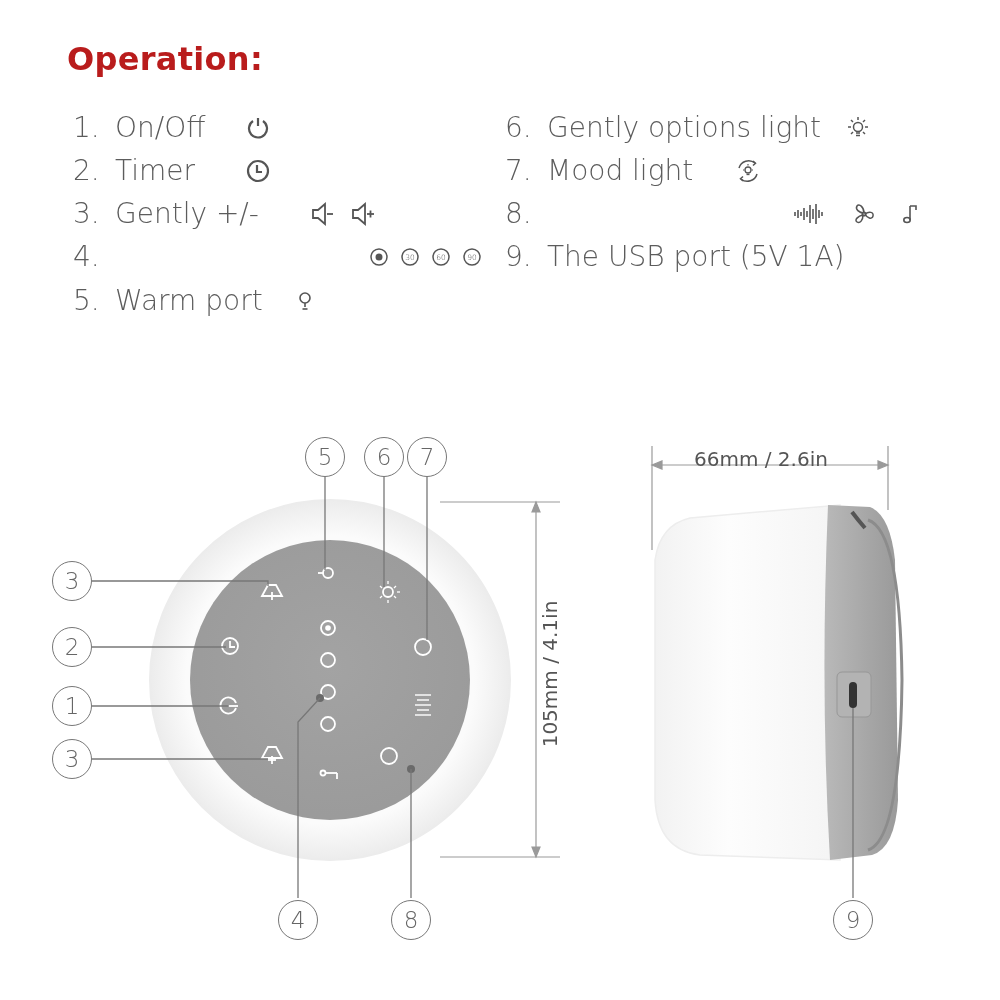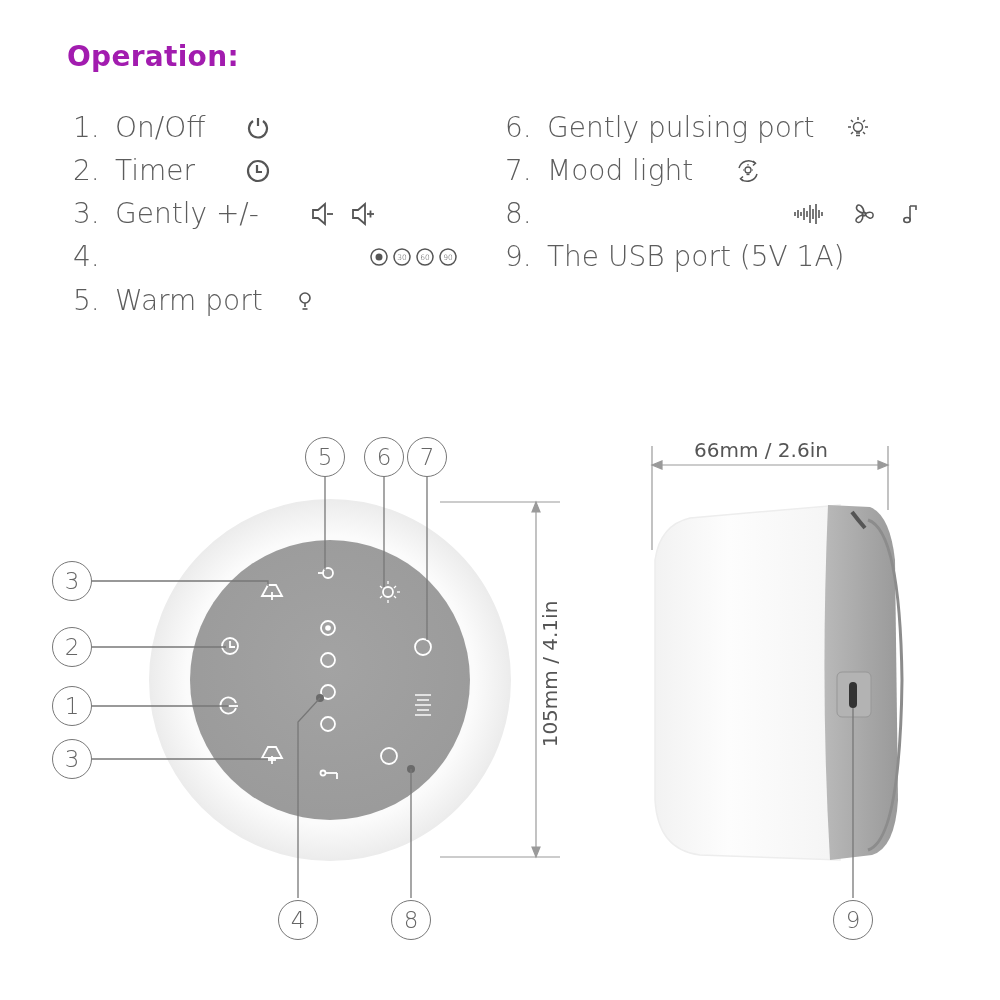--- a/index.html
+++ b/index.html
@@ -1,18 +1,18 @@
 <!DOCTYPE html>
 <html><head>
 <meta charset="utf-8">
 <style>
   html, body { margin:0; padding:0; background:#ffffff; }
   body { width:1000px; height:1000px; position:relative; overflow:hidden;
          font-family:"DejaVu Sans", sans-serif; color:#585858; }
-  .title { position:absolute; left:67px; top:40px; font-size:28px; font-weight:bold; color:#a21caf; letter-spacing:0.3px; }
+  .title { position:absolute; left:67px; top:40px; font-size:32px; font-weight:bold; color:#b91c1c; letter-spacing:0.3px; }
   .item { position:absolute; font-size:28px; color:#5c5c5c; white-space:nowrap; font-weight:300; height:36px; line-height:36px; }
   .item .num { position:absolute; left:0; width:60px; }
   .item .lbl { position:absolute; left:42px; }
   .icons { position:absolute; top:0; height:36px; display:flex; align-items:center; gap:10px; }
   .ico { display:inline-block; width:26px; height:26px; }
   .ico svg { width:100%; height:100%; display:block; }
   .callout { position:absolute; width:40px; height:40px; border:1.3px solid #777; border-radius:50%;
              background:#fff; box-sizing:border-box; text-align:center; line-height:38px;
              font-size:23px; color:#666; font-weight:300; }
   .dim-label { position:absolute; font-size:20px; color:#555; }
@@ -61,21 +61,21 @@
       <svg viewBox="0 0 26 26">
           <path d="M4 9 H9 L16 3 V23 L9 17 H4 Z" fill="none" stroke="#555" stroke-width="1.8"></path>
           <line x1="18" y1="13" x2="25" y2="13" stroke="#555" stroke-width="1.8"></line>
           <line x1="21.5" y1="9.5" x2="21.5" y2="16.5" stroke="#555" stroke-width="1.8"></line>
         </svg>
     </span>
   </span>
 </div>
 <div class="item" style="left:73px; top:239px; width:420px;">
   <span class="num">4.</span>
-  <span class="icons" style="left:296px; gap:3px;">
+  <span class="icons" style="left:296px; gap:11px;">
     <span class="ico" style="width:20px;height:20px;">
       <svg viewBox="0 0 20 20">
           <circle cx="10" cy="10" r="8" fill="none" stroke="#555" stroke-width="1.5"></circle>
           <circle cx="10" cy="10" r="3.5" fill="#555"></circle>
         </svg>
     </span>
     <span class="ico" style="width:20px;height:20px;">
       <svg viewBox="0 0 20 20">
           <circle cx="10" cy="10" r="8" fill="none" stroke="#555" stroke-width="1.5"></circle>
           <text x="10" y="13" font-size="7.5" text-anchor="middle" fill="#555" font-family="DejaVu Sans, sans-serif">30</text>
@@ -104,21 +104,21 @@
           <circle cx="10" cy="8" r="5" fill="none" stroke="#555" stroke-width="1.6"></circle>
           <line x1="10" y1="13" x2="10" y2="17" stroke="#555" stroke-width="1.6"></line>
           <line x1="7.5" y1="19" x2="12.5" y2="19" stroke="#555" stroke-width="1.6"></line>
         </svg>
     </span>
   </span>
 </div>
 
 <div class="item" style="left:505px; top:110px; width:420px;">
   <span class="num">6.</span>
-  <span class="lbl">Gently pulsing port</span>
+  <span class="lbl">Gently options light</span>
   <span class="icons" style="left:340px;">
     <span class="ico">
       <svg viewBox="0 0 26 26">
           <circle cx="13" cy="12" r="4.5" fill="none" stroke="#555" stroke-width="1.5"></circle>
           <line x1="11" y1="18" x2="15" y2="18" stroke="#555" stroke-width="1.5"></line>
           <line x1="11" y1="20.5" x2="15" y2="20.5" stroke="#555" stroke-width="1.5"></line>
           <g stroke="#555" stroke-width="1.5">
             <line x1="13" y1="2" x2="13" y2="5"></line>
             <line x1="3" y1="12" x2="6" y2="12"></line>
             <line x1="20" y1="12" x2="23" y2="12"></line>
@@ -324,13 +324,13 @@
 <div class="callout" style="left:407px; top:437px;">7</div>
 <div class="callout" style="left:52px; top:561px;">3</div>
 <div class="callout" style="left:52px; top:627px;">2</div>
 <div class="callout" style="left:52px; top:686px;">1</div>
 <div class="callout" style="left:52px; top:739px;">3</div>
 <div class="callout" style="left:278px; top:900px;">4</div>
 <div class="callout" style="left:391px; top:900px;">8</div>
 <div class="callout" style="left:833px; top:900px;">9</div>
 
 <div class="dim-label" style="left:465px; top:662px; width:170px; text-align:center; transform:rotate(-90deg); transform-origin:center;">105mm / 4.1in</div>
-<div class="dim-label" style="left:694px; top:438px;">66mm / 2.6in</div>
+<div class="dim-label" style="left:694px; top:447px;">66mm / 2.6in</div>
 
 </body></html>

